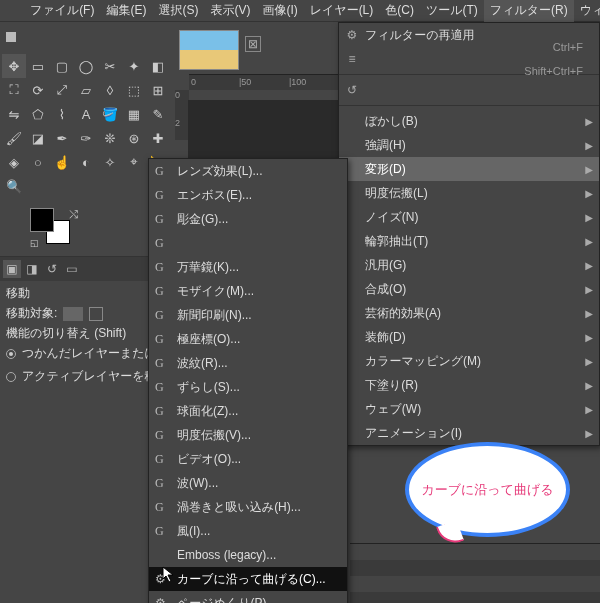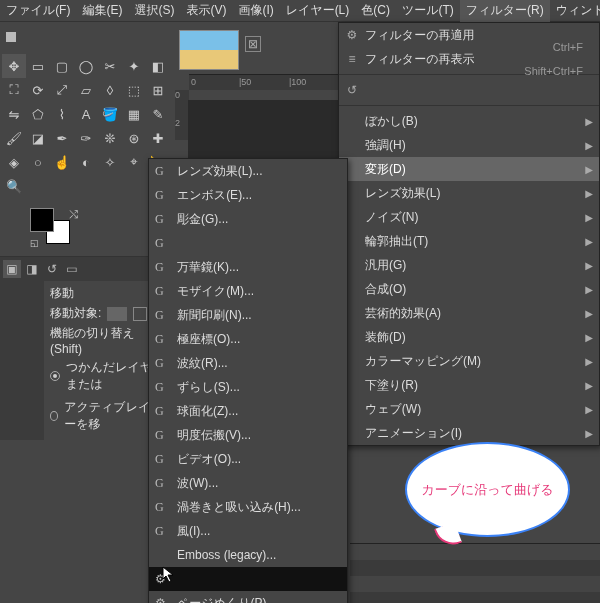--- a/index.html
+++ b/index.html
@@ -12,20 +12,21 @@
     height: 603px;
     overflow: hidden;
     position: relative;
   }
   .menubar {
     display: flex;
     background: #454545;
     height: 22px;
     align-items: center;
     border-bottom: 1px solid #333;
+    padding-left: 24px;
   }
   .menubar-item {
     padding: 3px 6px;
     cursor: pointer;
     white-space: nowrap;
   }
   .menubar-item.active { background: #555; text-align: center; }
   .toolbar-area {
     position: absolute;
     top: 22px; left: 0;
@@ -63,21 +64,21 @@
   .swap-ic { position: absolute; top: 0; right: 12px; color: #ccc; font-size: 11px; }
   .small-ic { position: absolute; bottom: 0; left: 0; color: #ccc; font-size: 9px; }
   .opt-panel {
     border-top: 1px solid #333;
     margin-top: 8px;
     background: #3b3b3b;
   }
   .opt-tabs { display: flex; gap: 2px; padding: 3px; background: #3b3b3b; }
   .opt-tab { width: 18px; height: 18px; display:flex;align-items:center;justify-content:center; color:#bbb;}
   .opt-tab.active{ background:#555;}
-  .opt-body { padding: 4px 6px; background:#454545;margin-left:44px;}
+  .opt-body { padding: 4px 6px; background:#454545;}
   .opt-row { display:flex; align-items:center; gap:6px; padding:3px 0;}
   .opt-row .lyr { width: 20px; height: 14px; background:#666;}
   .opt-row .restore{ width:14px;height:14px;border:1px solid #888;}
   .radio { width:10px;height:10px;border-radius:50%;border:1px solid #aaa; display:inline-block;}
   .radio.on::after{content:"";display:block;width:4px;height:4px;background:#ccc;border-radius:50%;margin:2px;}
   .canvas-area {
     position: absolute;
     top: 22px; left: 175px; right: 0;
     height: 80px;
     background: #454545;
@@ -153,21 +154,21 @@
     position: absolute;
     top: 566px; left: 162px;
     width: 14px; height: 18px;
     pointer-events:none;
     z-index: 100;
   }
   .callout {
     position: absolute;
     top: 442px; left: 405px;
     width: 165px; height: 95px;
-    border: 2px solid #3b82f6;
+    border: 4px solid #3b82f6;
     border-radius: 50%;
     background: #fff;
     display:flex;align-items:center;justify-content:center;
     color: #e63979;
     font-size: 13px;
     z-index: 50;
   }
   .callout::after{
     content:"";
     position:absolute;
@@ -301,42 +302,41 @@
 <div class="status-stripes"></div>
 
 <div class="menu" style="top:22px; left:338px; width:262px;">
   <div class="menu-item">
     <span class="ic">⚙</span>
     <span>フィルターの再適用</span>
     <span class="shortcut">Ctrl+F</span>
   </div>
   <div class="menu-item">
     <span class="ic">≡</span>
-    <span>フィルターの再表示</span>
     <span class="shortcut">Shift+Ctrl+F</span>
   </div>
   <div class="menu-sep"></div>
   <div class="menu-item">
     <span class="ic">↺</span>
   </div>
   <div class="menu-sep"></div>
   <div class="menu-item">
       <span>ぼかし(B)</span>
       <span class="arrow">▶</span>
     </div>
   <div class="menu-item">
       <span>強調(H)</span>
       <span class="arrow">▶</span>
     </div>
   <div class="menu-item hover">
       <span>変形(D)</span>
       <span class="arrow">▶</span>
     </div>
   <div class="menu-item">
-      <span>レンズ効果(L)</span>
+      <span>明度伝搬(L)</span>
       <span class="arrow">▶</span>
     </div>
   <div class="menu-item">
       <span>ノイズ(N)</span>
       <span class="arrow">▶</span>
     </div>
   <div class="menu-item">
       <span>輪郭抽出(T)</span>
       <span class="arrow">▶</span>
     </div>
@@ -436,20 +436,21 @@
     </div>
   <div class="sub-item">
       <span class="g">G</span>
       <span>風(I)...</span>
     </div>
   <div class="sub-item">
       <span>Emboss (legacy)...</span>
     </div>
   <div class="sub-item hl">
       <span class="g">⚙</span>
+      <span>カーブに沿って曲げる(C)...</span>
     </div>
   <div class="sub-item">
       <span class="g">⚙</span>
       <span>ページめくり(P)...</span>
     </div>
 </div>
 
 <svg class="cursor" viewBox="0 0 14 18">
   <path d="M1 1 L1 13 L4 10 L7 16 L9 15 L6 9 L11 9 Z" fill="#fff" stroke="#000" stroke-width="1"></path>
 </svg>

